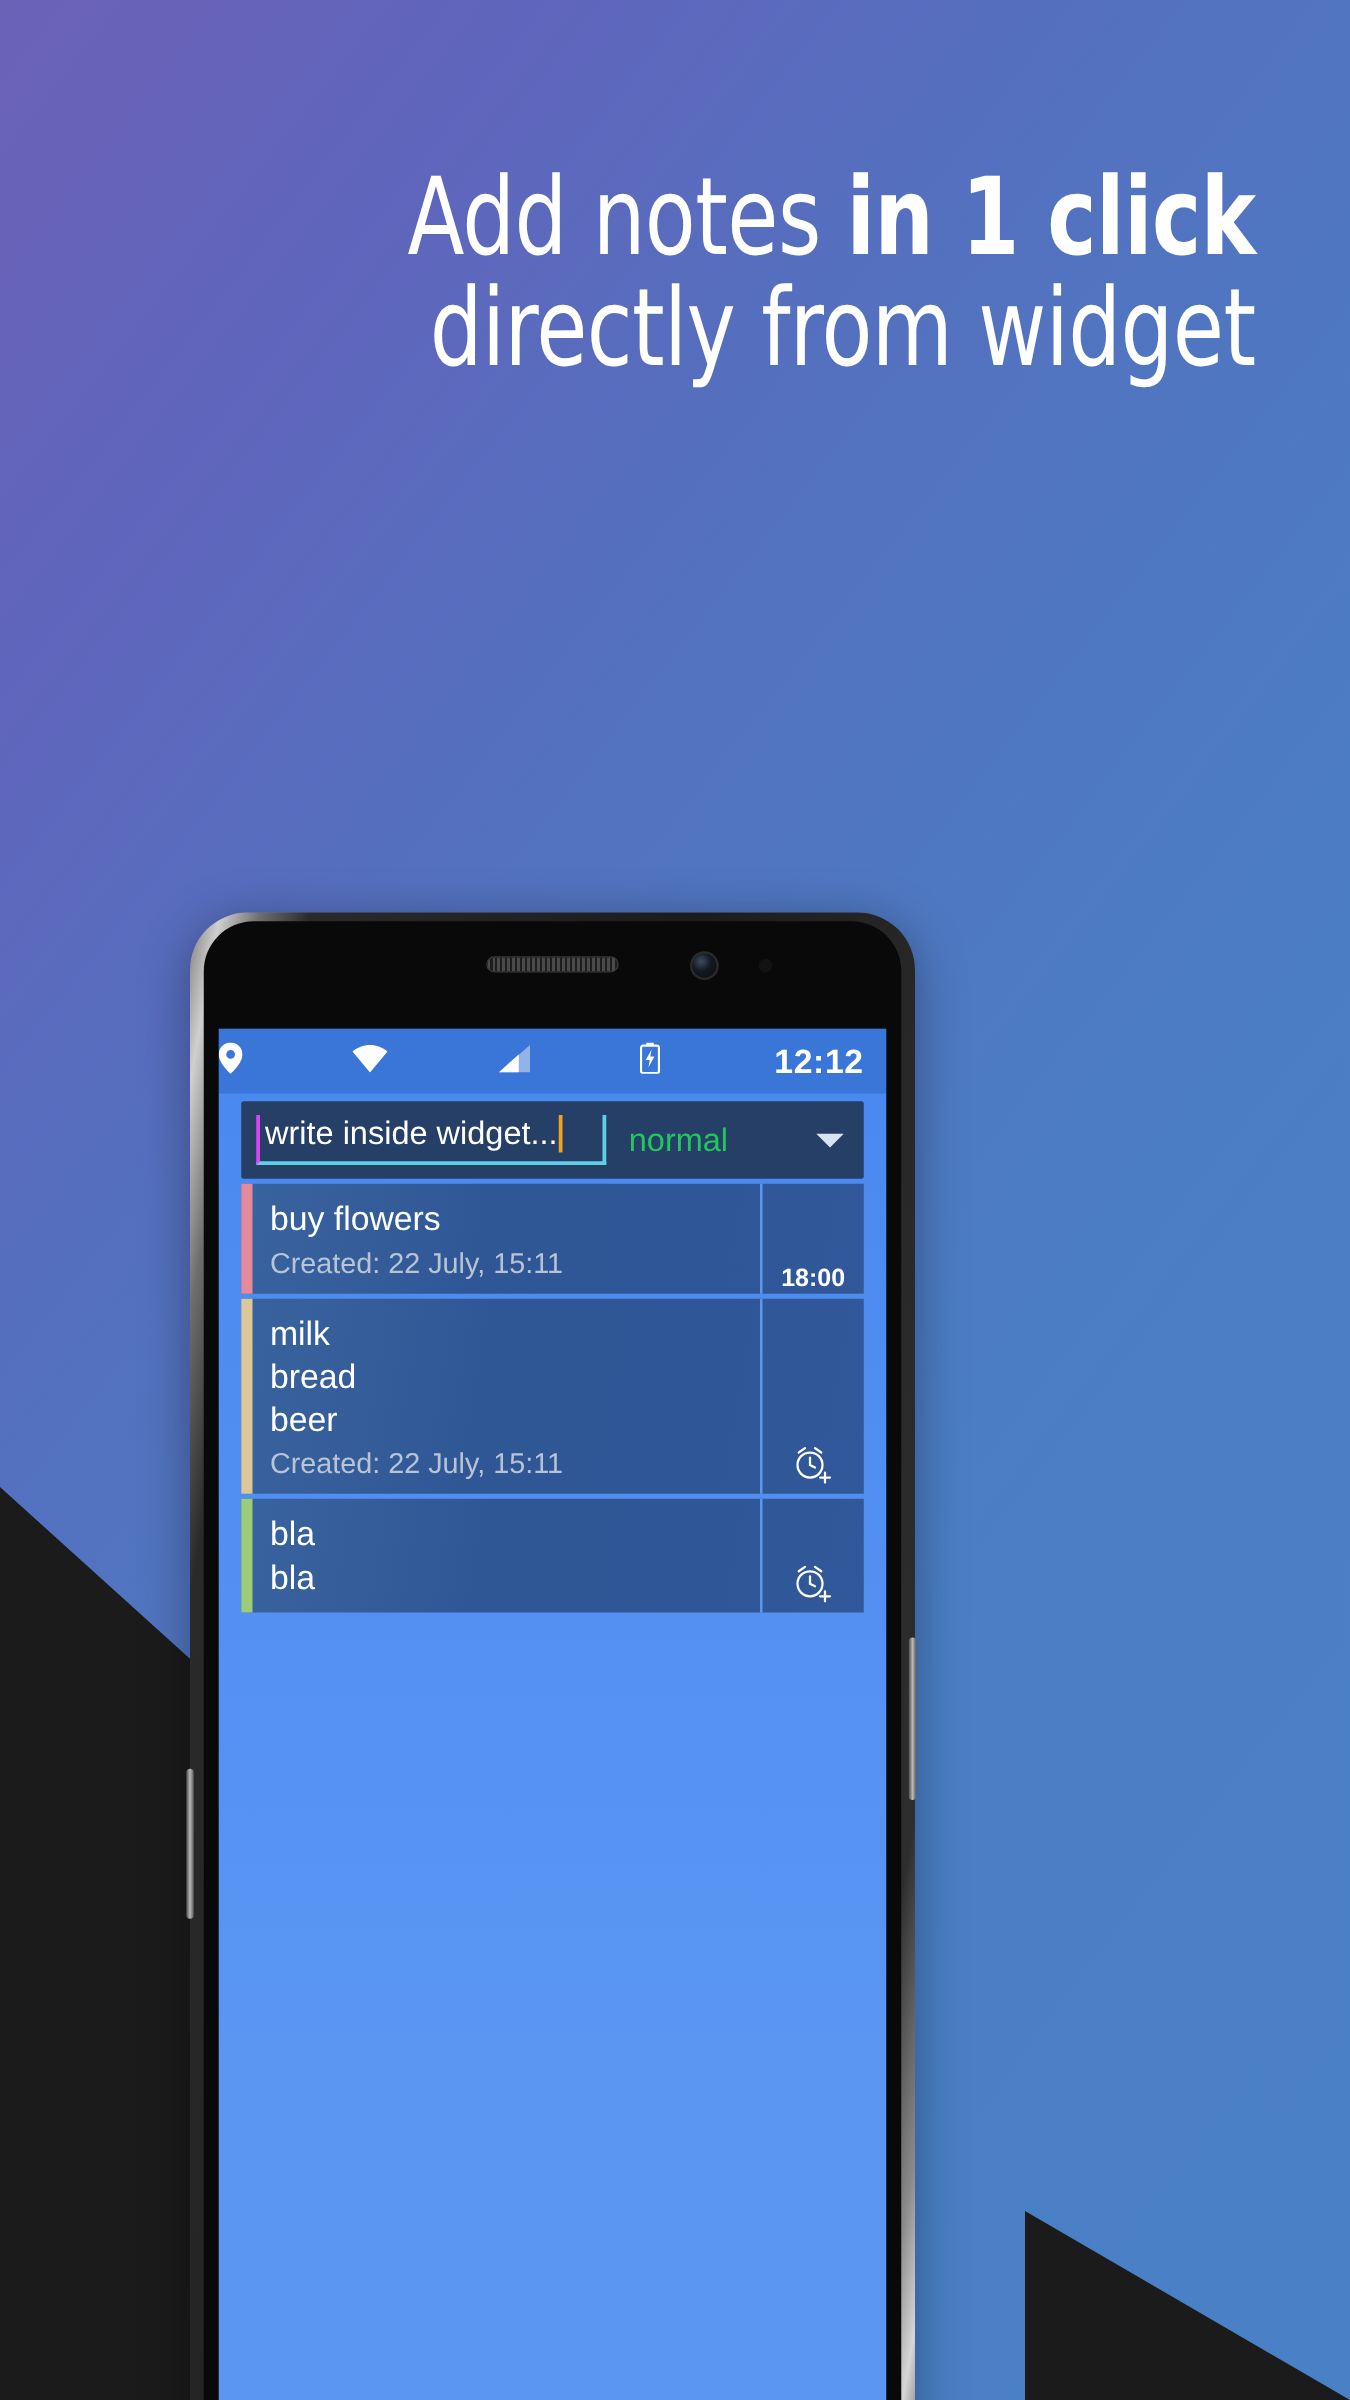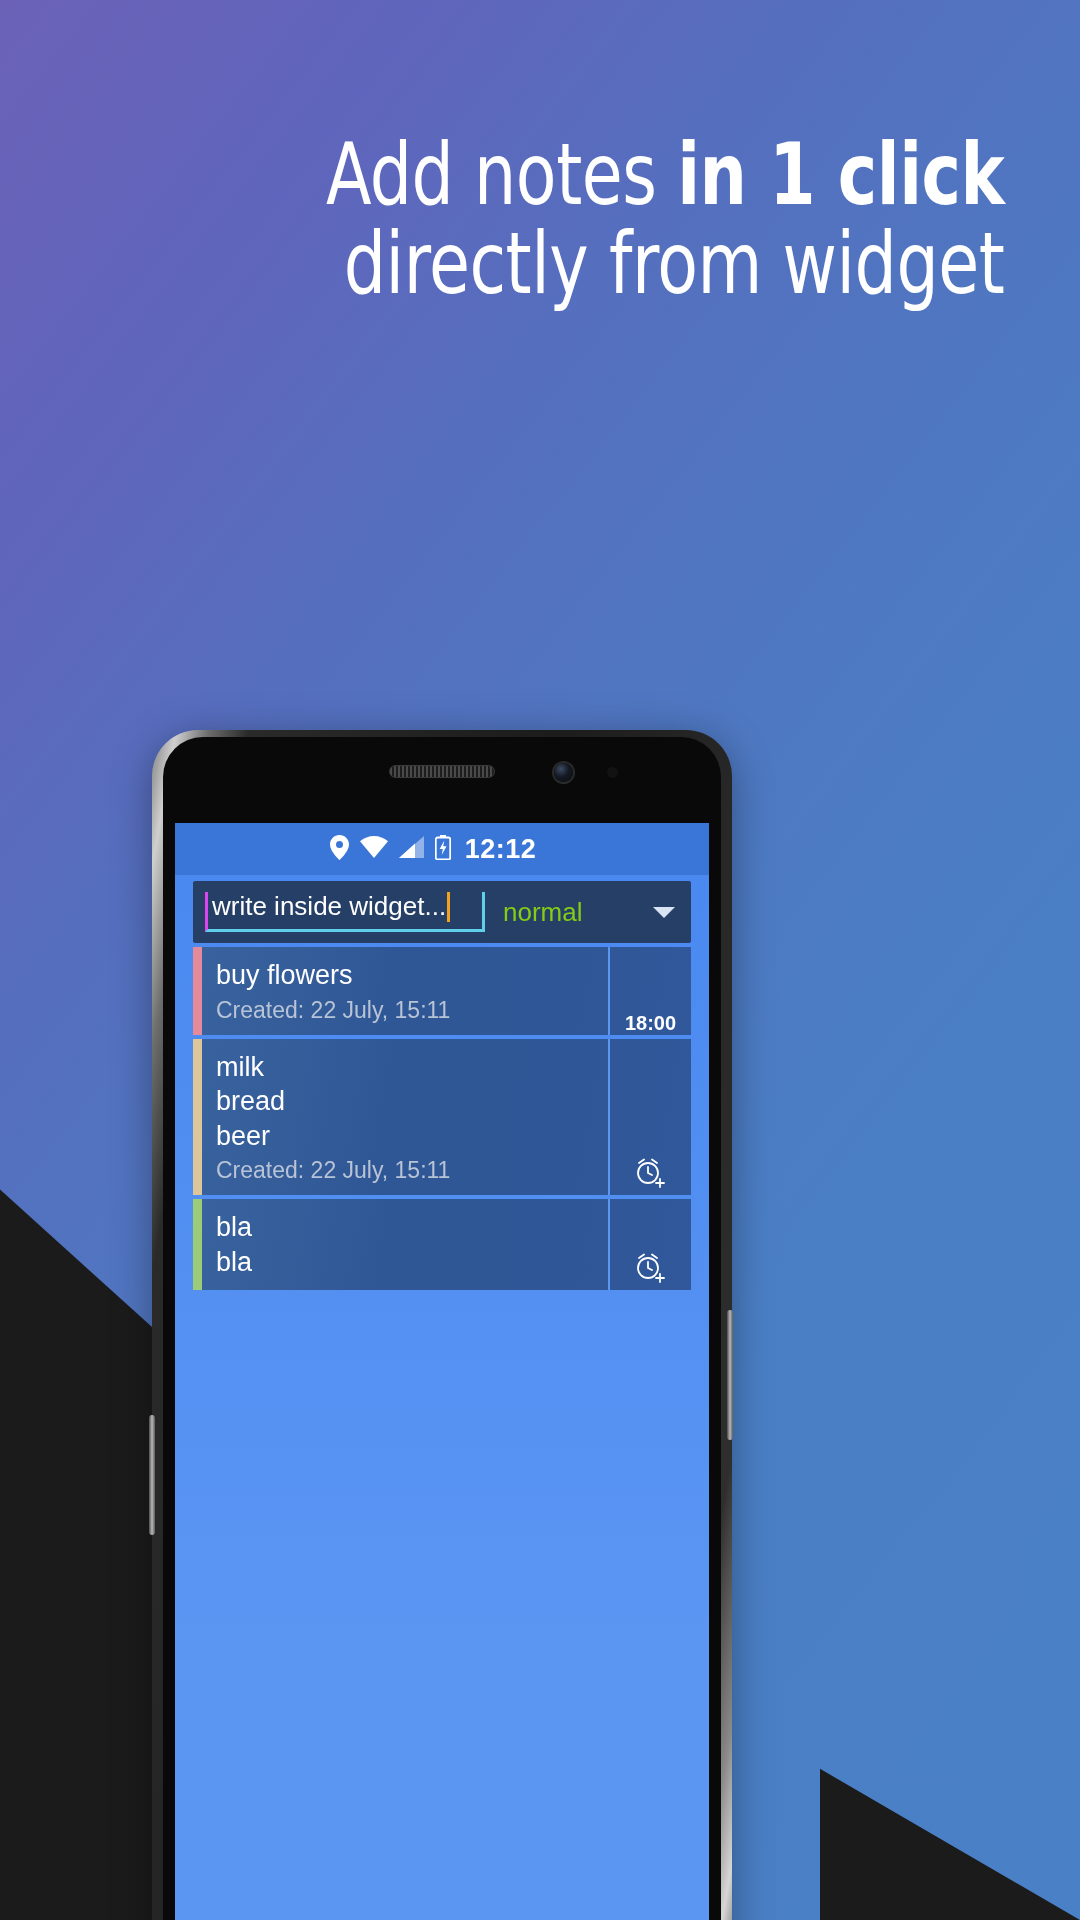--- a/index.html
+++ b/index.html
@@ -115,21 +115,21 @@
     background: #4a89f0;
     overflow: hidden;
   }
 
   
   #statusbar {
     height: 52px;
     background: #3a76d8;
     display: flex;
     align-items: center;
-    justify-content: center;
+    justify-content: space-between;
     padding-right: 18px;
     gap: 11px;
     color: #fff;
   }
   #statusbar .sb-icon { display: block; }
   #status-time {
     font-size: 27px;
     font-weight: 600;
     letter-spacing: 0.5px;
     margin-left: 3px;
@@ -172,21 +172,21 @@
     width: 3px; height: 30px;
     background: #f2a21c;
     margin-left: 1px;
   }
   #widget-mode {
     width: 200px;
     display: flex;
     align-items: center;
     justify-content: space-between;
     padding: 0 16px 0 12px;
-    color: #84cc16;
+    color: #22c55e;
     font-size: 26px;
   }
   .caret-down {
     width: 0; height: 0;
     border-left: 11px solid transparent;
     border-right: 11px solid transparent;
     border-top: 11px solid #d8e3f3;
   }
 
   

